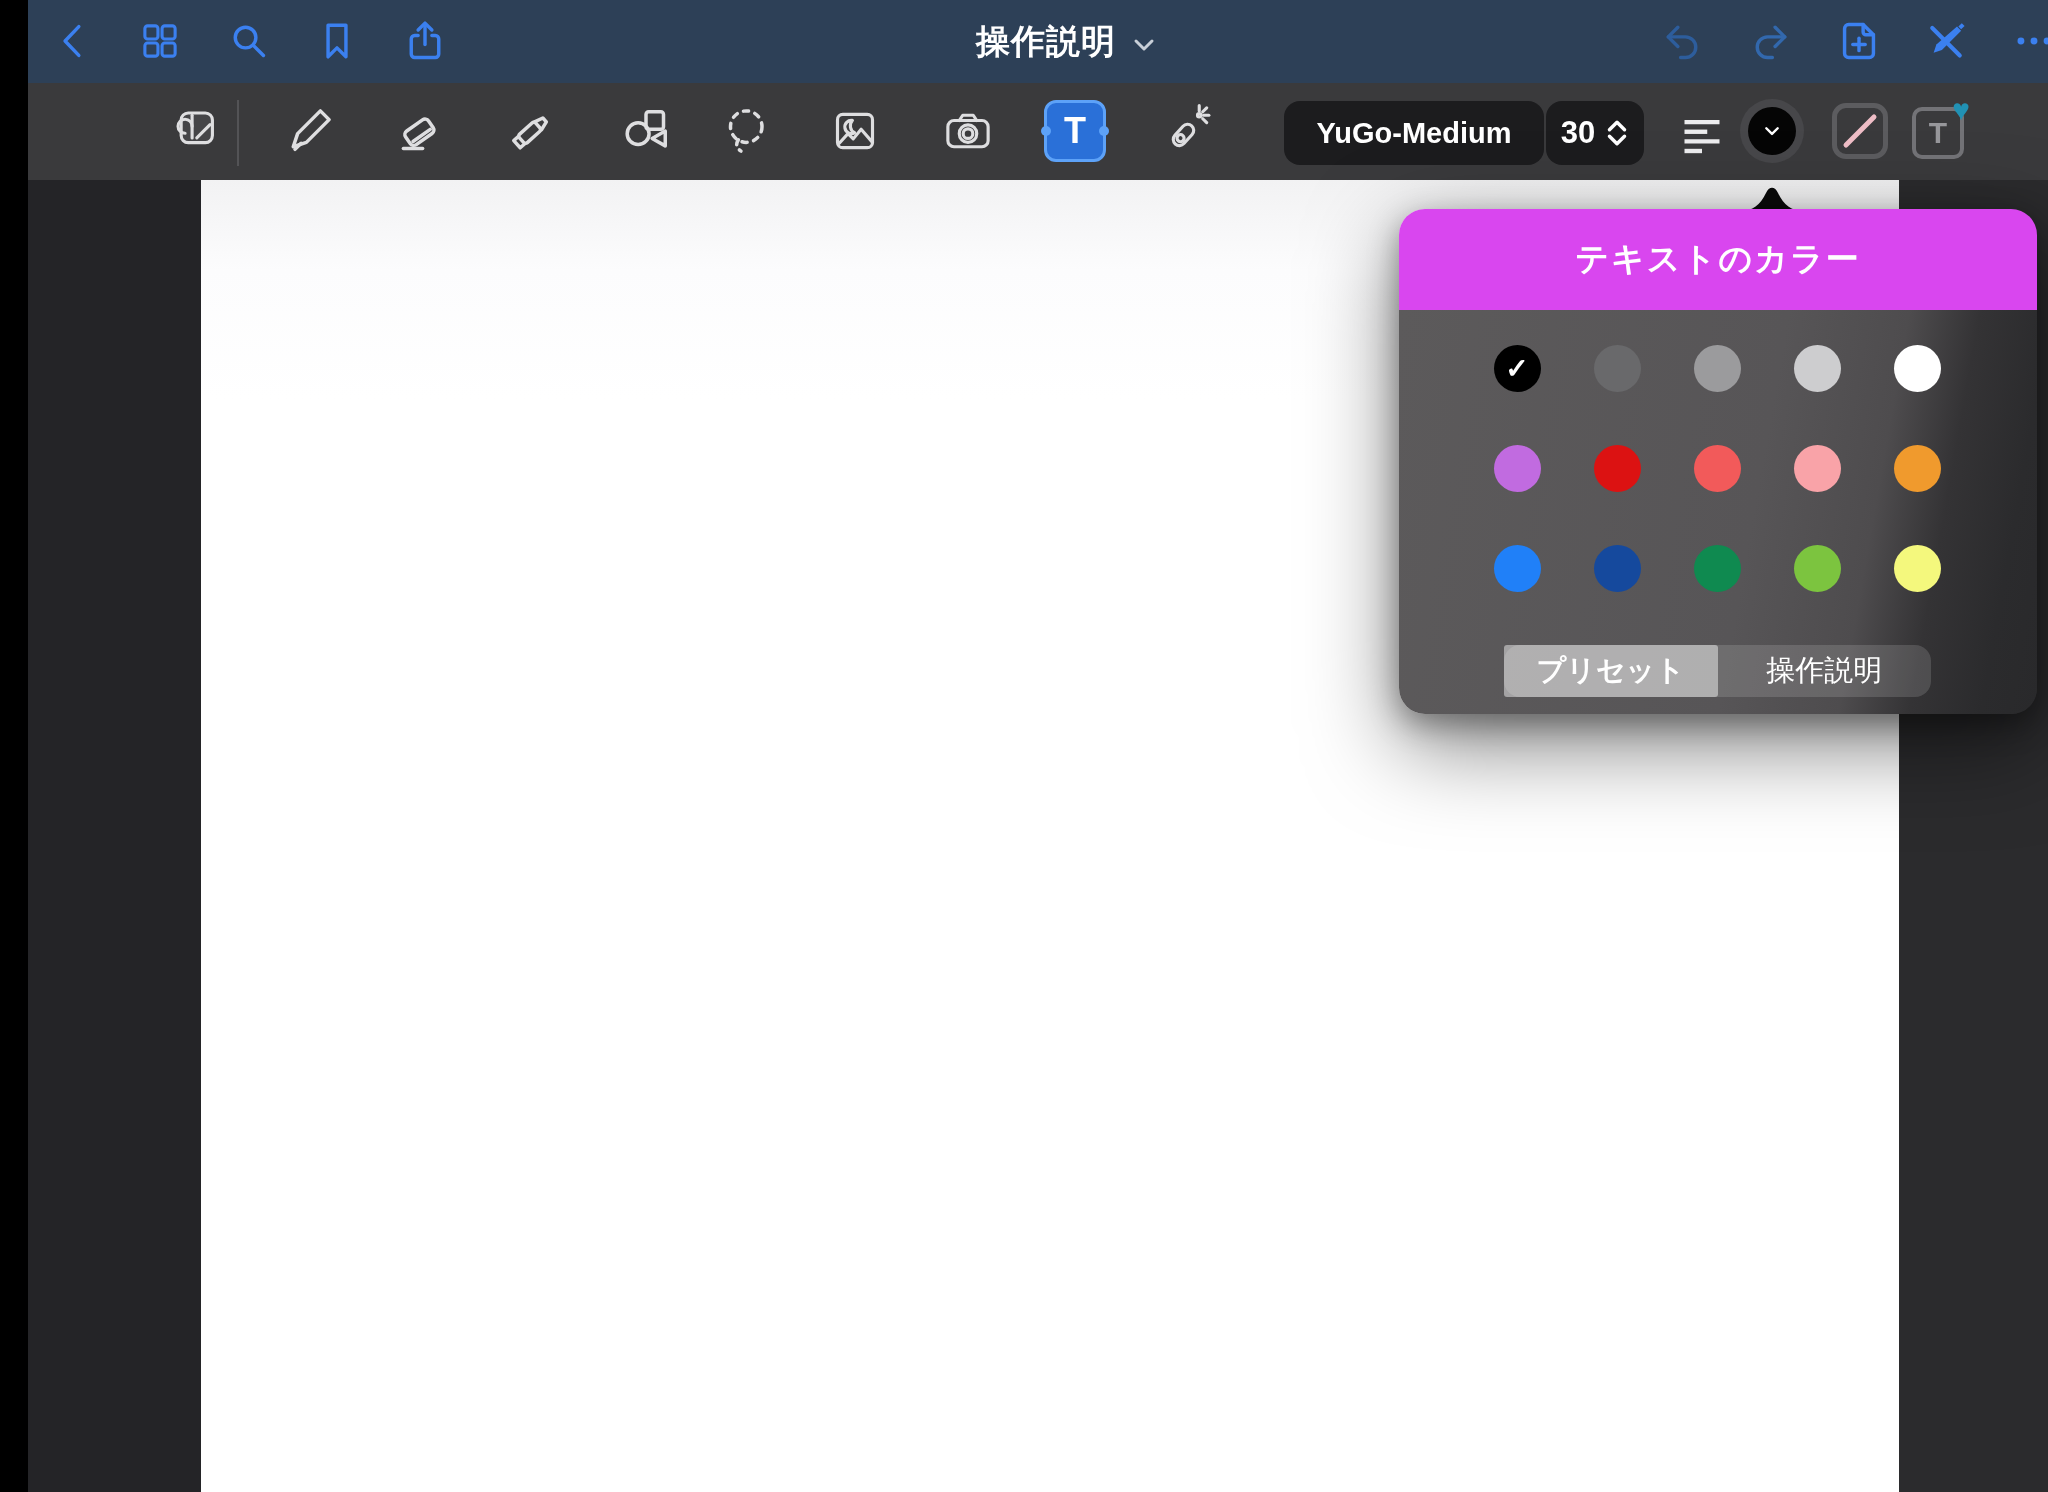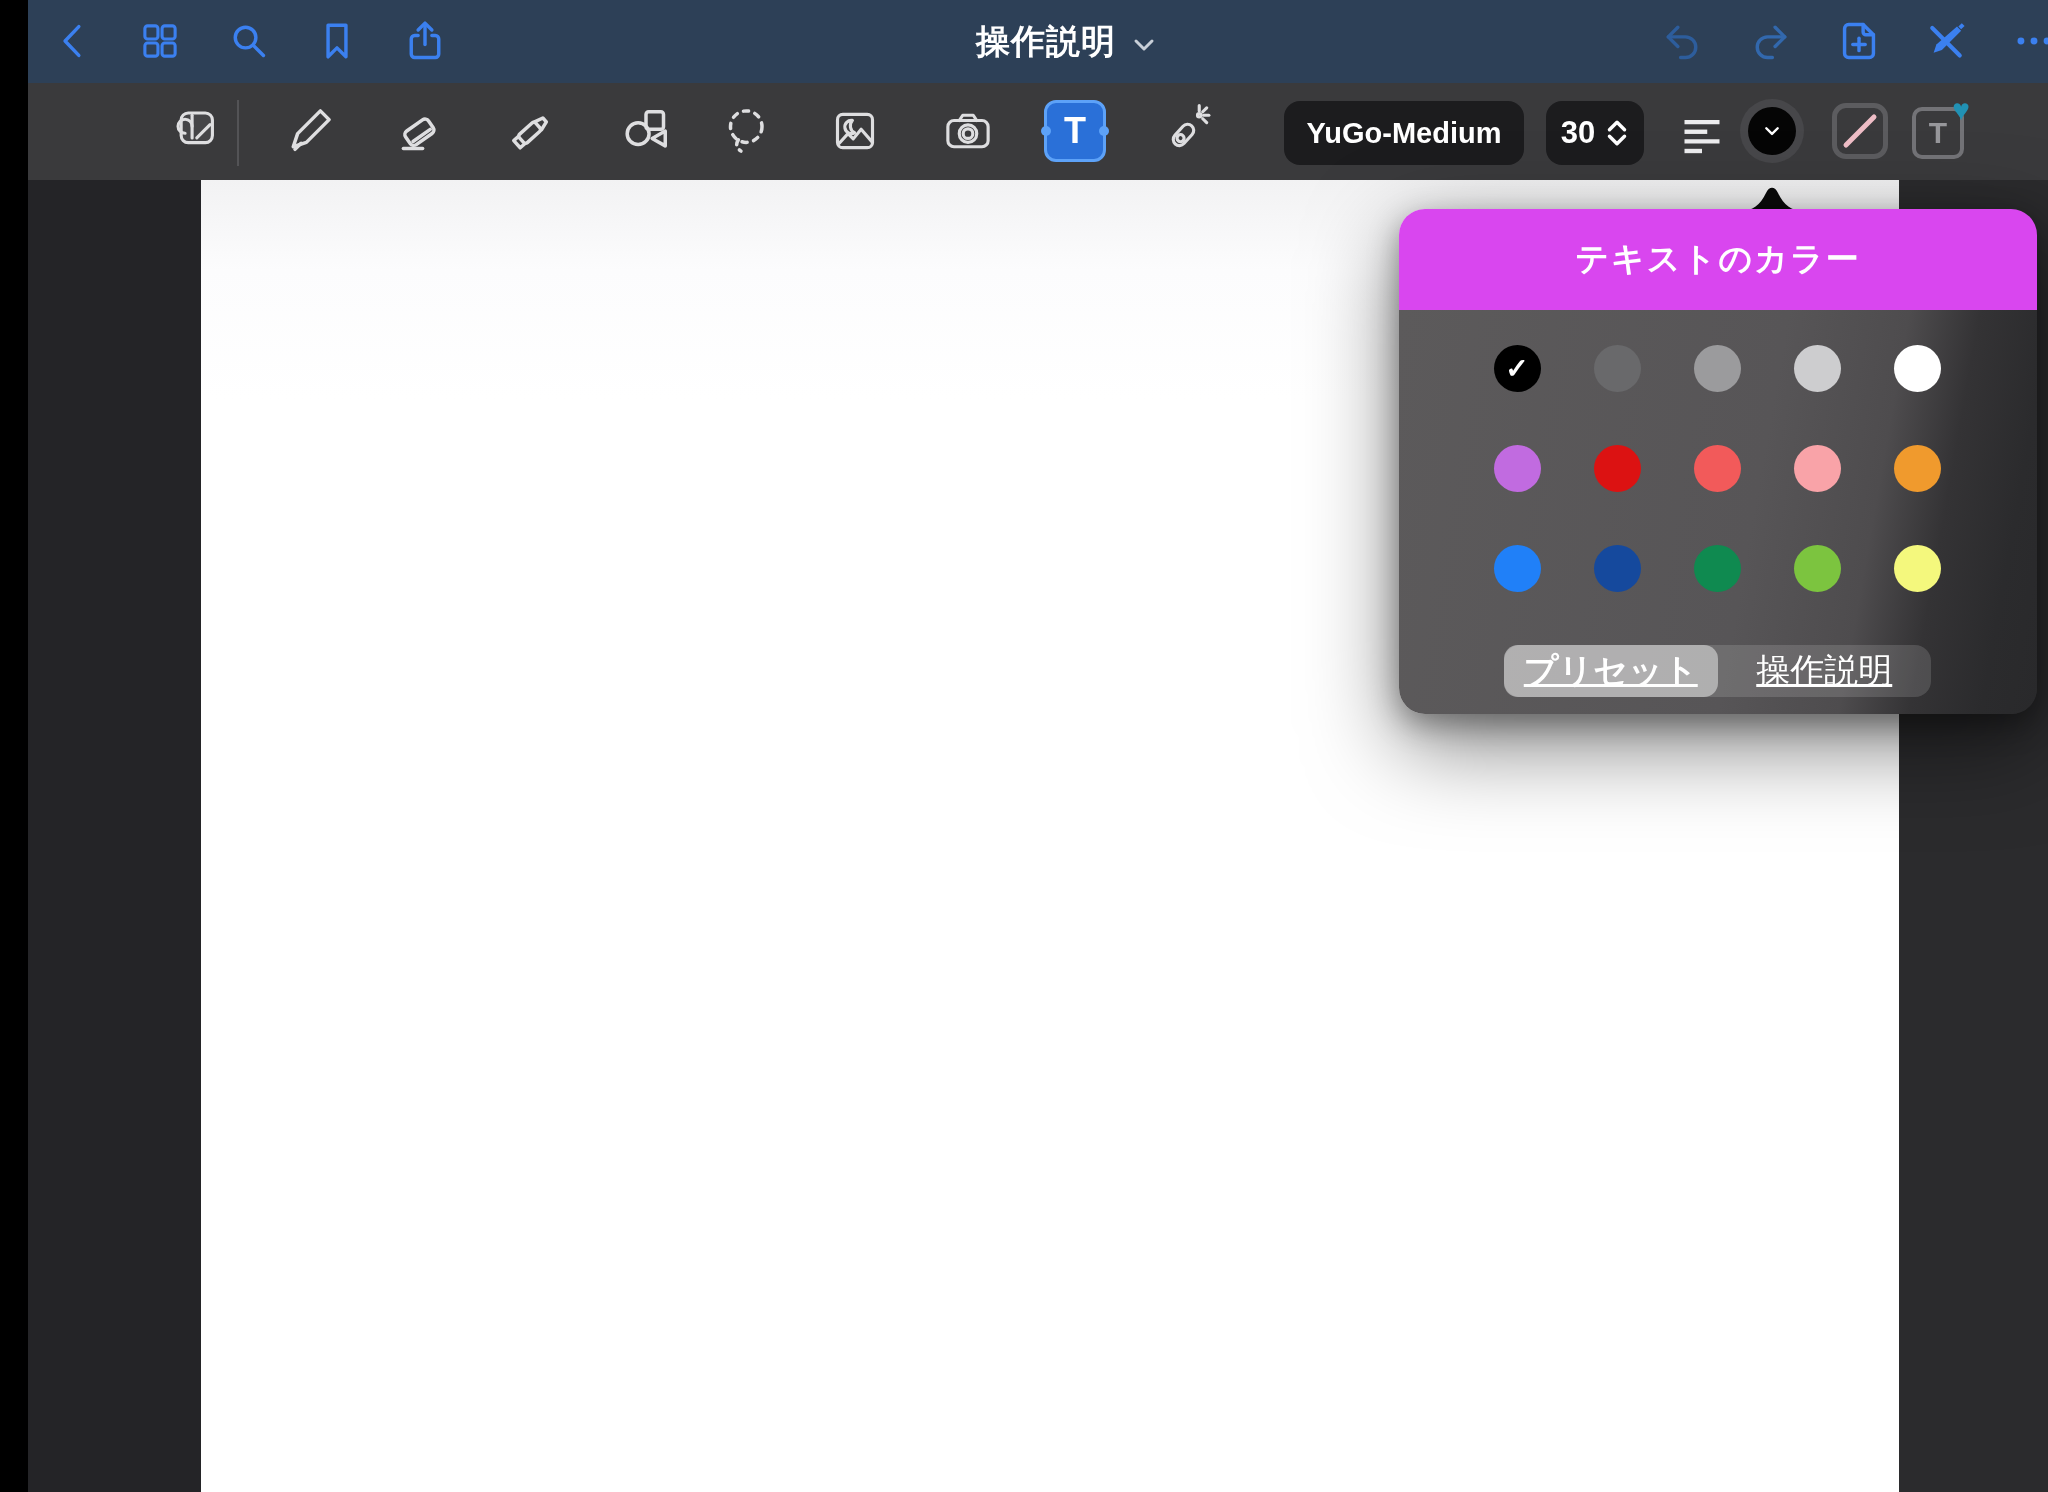--- a/index.html
+++ b/index.html
@@ -21,21 +21,21 @@
   .tb-divider{position:absolute;left:209px;top:17px;width:2px;height:66px;background:#535356;}
   .tool{position:absolute;top:20px;width:56px;height:56px;display:flex;
         align-items:center;justify-content:center;}
   .tool svg{width:56px;height:56px;}
   .tool.sel-box{top:17px;width:62px;height:62px;background:#2a70d8;border:3px solid #5da2f8;
         border-radius:12px;box-sizing:border-box;color:#fff;font-size:36px;font-weight:700;}
   .handle{position:absolute;width:10px;height:10px;border-radius:50%;background:#5da2f8;top:50%;
           transform:translateY(-50%);}
   .pill{position:absolute;top:18px;height:64px;background:#1c1c1e;border-radius:16px;
         display:flex;align-items:center;justify-content:center;color:#fff;}
-  .pill.font{left:1256px;width:240px;font-size:29px;font-weight:700;}
+  .pill.font{left:1256px;width:260px;font-size:29px;font-weight:700;}
   .pill.size{left:1518px;width:98px;gap:10px;font-size:31px;font-weight:700;}
   .color-ring{position:absolute;left:1712px;top:16px;width:64px;height:64px;border-radius:50%;
         background:#47474a;display:flex;align-items:center;justify-content:center;}
   .color-core{width:48px;height:48px;border-radius:50%;background:#050505;display:flex;
         align-items:center;justify-content:center;}
   .stroke-btn{position:absolute;left:1804px;top:20px;width:56px;height:56px;border-radius:14px;
         border:5px solid #5c5c5f;box-sizing:border-box;display:flex;align-items:center;justify-content:center;}
   .style-btn{position:absolute;left:1884px;top:24px;width:52px;height:52px;border-radius:10px;
         border:4px solid #737377;box-sizing:border-box;color:#97979b;font-size:30px;font-weight:700;
         display:flex;align-items:center;justify-content:center;}
@@ -55,21 +55,21 @@
         color:#fff;font-size:33px;font-weight:700;letter-spacing:2px;}
   .pop-body{position:relative;height:404px;
         background:linear-gradient(100deg,#5c5a5b 0%,#575557 55%,#4e4c4e 72%,#343335 82%,#2b2b2d 92%,#29292b 100%);}
   .swatch-grid{position:absolute;left:68px;top:8px;display:grid;
         grid-template-columns:repeat(5,100px);grid-template-rows:repeat(3,100px);place-items:center;}
   .swatch{width:47px;height:47px;border-radius:50%;display:flex;align-items:center;justify-content:center;}
   .swatch .check{color:#fff;font-size:28px;font-weight:700;}
   .seg{position:absolute;left:105px;top:335px;width:427px;height:52px;border-radius:16px;
         background:rgba(255,255,255,0.14);display:flex;}
   .seg-tab{flex:1;display:flex;align-items:center;justify-content:center;color:#fff;
-        font-size:34px;border-radius:14px;text-decoration:underline;}
+        font-size:29px;border-radius:3px;}
   .seg-tab.selected{background:rgba(255,255,255,0.45);font-weight:700;}
 
   .ic{stroke:#dedee0;fill:none;stroke-width:4;stroke-linecap:round;stroke-linejoin:round;}
   .nic{stroke:#3b80f0;fill:none;stroke-width:5;stroke-linecap:round;stroke-linejoin:round;}
 </style>
 </head>
 <body>
 
 <div id="app">
 

